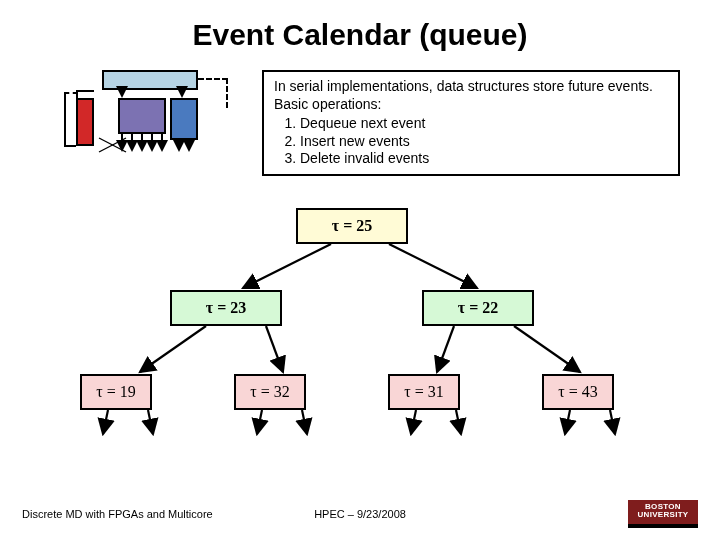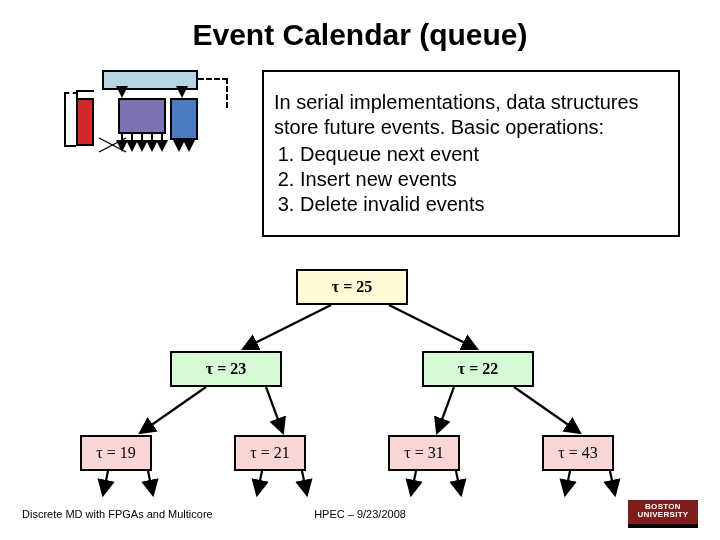--- a/index.html
+++ b/index.html
@@ -12,21 +12,21 @@
   .top-cyan { left: 38px; top: 0; width: 96px; height: 20px; background: #b6d4e4; }
   .red { left: 12px; top: 28px; width: 18px; height: 48px; background: #d22828; }
   .mid { left: 54px; top: 28px; width: 48px; height: 36px; background: #7c72b2; }
   .blue { left: 106px; top: 28px; width: 28px; height: 42px; background: #4a7abf; }
   .red-top-line { position:absolute; left:12px; top:20px; width:18px; height:8px; border-left:2px solid #000; border-top:2px solid #000; }
   .return-line-top { position:absolute; left:0px; top:22px; width:14px; height:0; border-top:2px dashed #000; }
   .return-line-v { position:absolute; left:0px; top:22px; width:0; height:53px; border-left:2px solid #000; }
   .return-line-bot { position:absolute; left:0px; top:75px; width:12px; height:0; border-top:2px solid #000; }
   .out-right { position:absolute; left:134px; top:8px; width:30px; height:0; border-top:2px dashed #000; }
   .out-down { position:absolute; left:162px; top:8px; width:0; height:30px; border-left:2px dashed #000; }
-  .desc-box { flex: 1; border: 2px solid #000; padding: 18px 10px; font-family: Verdana, Geneva, sans-serif; font-size: 20px; line-height: 1.25; }
+  .desc-box { flex: 1; border: 2px solid #000; padding: 6px 10px; font-family: Verdana, Geneva, sans-serif; font-size: 14px; line-height: 1.25; }
   .desc-box ol { margin-left: 26px; margin-top: 2px; }
   .tree { position: relative; width: 720px; height: 260px; margin-top: 18px; }
   .node { position: absolute; border: 2px solid #000; display: flex; align-items: center; justify-content: center; font-family: 'Times New Roman', serif; font-size: 16px; height: 36px; }
   .yellow { background: #fffbd6; }
   .green  { background: #d6f9d6; }
   .pink   { background: #f9d6d6; }
   .big    { width: 112px; font-weight: bold; }
   .small  { width: 72px; }
   .arrows { position:absolute; left:0; top:0; width:720px; height:260px; }
   .footer { position: absolute; bottom: 12px; left: 22px; right: 22px; display: flex; align-items: center; font-family: Arial, sans-serif; }
@@ -105,21 +105,21 @@
       <line x1="302" y1="216" x2="307" y2="240" stroke="#000" stroke-width="2.2" marker-end="url(#ar)"></line>
       <line x1="416" y1="216" x2="411" y2="240" stroke="#000" stroke-width="2.2" marker-end="url(#ar)"></line>
       <line x1="456" y1="216" x2="461" y2="240" stroke="#000" stroke-width="2.2" marker-end="url(#ar)"></line>
       <line x1="570" y1="216" x2="565" y2="240" stroke="#000" stroke-width="2.2" marker-end="url(#ar)"></line>
       <line x1="610" y1="216" x2="615" y2="240" stroke="#000" stroke-width="2.2" marker-end="url(#ar)"></line>
     </svg>
     <div class="node big yellow" style="left:296px; top:14px;">τ = 25</div>
     <div class="node big green" style="left:170px; top:96px;">τ = 23</div>
     <div class="node big green" style="left:422px; top:96px;">τ = 22</div>
     <div class="node small pink" style="left:80px;  top:180px;">τ = 19</div>
-    <div class="node small pink" style="left:234px; top:180px;">τ = 21</div>
+    <div class="node small pink" style="left:234px; top:180px;">τ = 32</div>
     <div class="node small pink" style="left:388px; top:180px;">τ = 31</div>
     <div class="node small pink" style="left:542px; top:180px;">τ = 43</div>
   </div>
 
   <div class="footer">
     <div class="left">Discrete MD with FPGAs and Multicore</div>
     <div class="center">HPEC  –  9/23/2008</div>
     <div class="bu-logo">
       <div>BOSTON</div>
       <div>UNIVERSITY</div>

